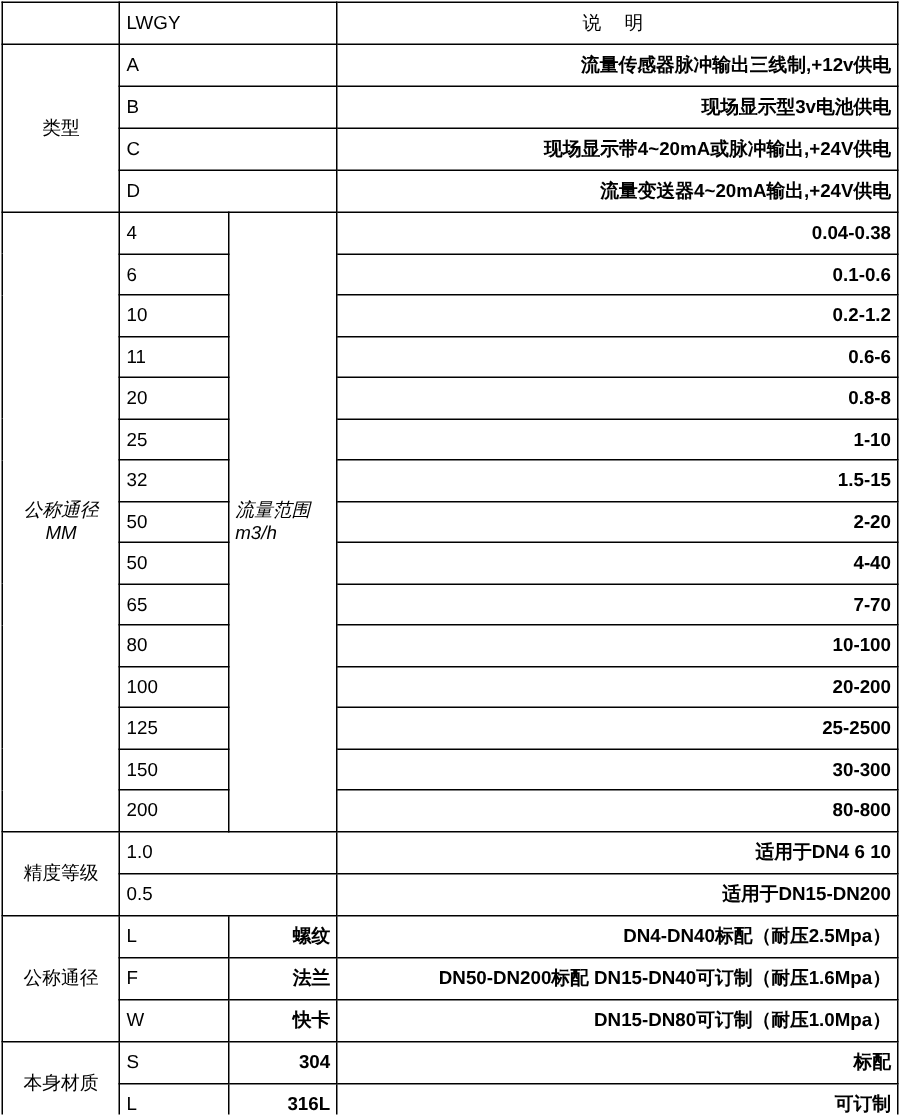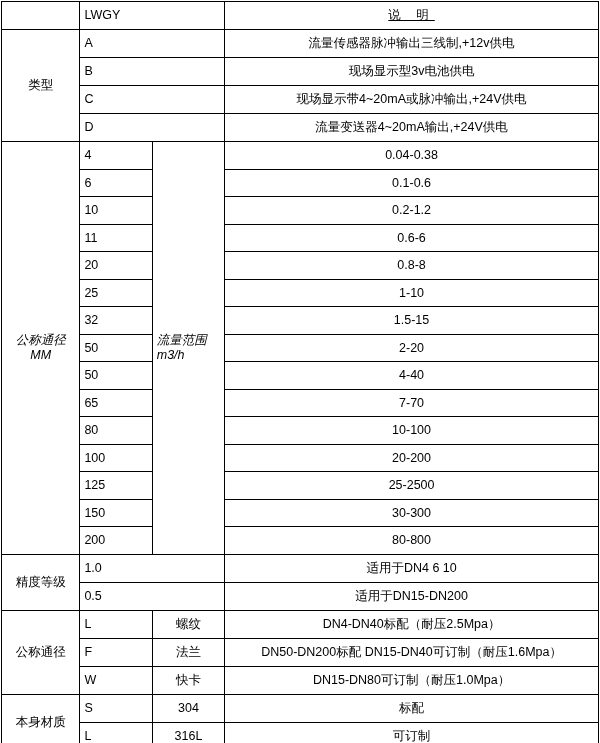--- a/index.html
+++ b/index.html
@@ -26,22 +26,22 @@
     vertical-align: middle;
     line-height: 1.15;
   }
   .c1 { width: 78px; text-align: center; }
   .c2 { width: 72px; text-align: center; }
   .c3 { width: 72px; text-align: left; }
   .c4 { width: 372px; text-align: left; }
   .row-h { height: 28px; }
   .rowsm { height: 27.5px; }
   .ctr { }
-  .lft { text-align: center; }
-  .hdr-wide { text-align: center; letter-spacing: 6px; text-decoration: underline; }
+  .lft { text-align: right; font-weight: bold; }
+  .hdr-wide { text-align: center; letter-spacing: 6px; }
   .group-label {
     text-align: center;
     font-weight: normal;
   }
   .stacked { line-height: 1.35; font-style: italic; }
 </style>
 </head>
 <body>
 
 <table id="spec-table">

